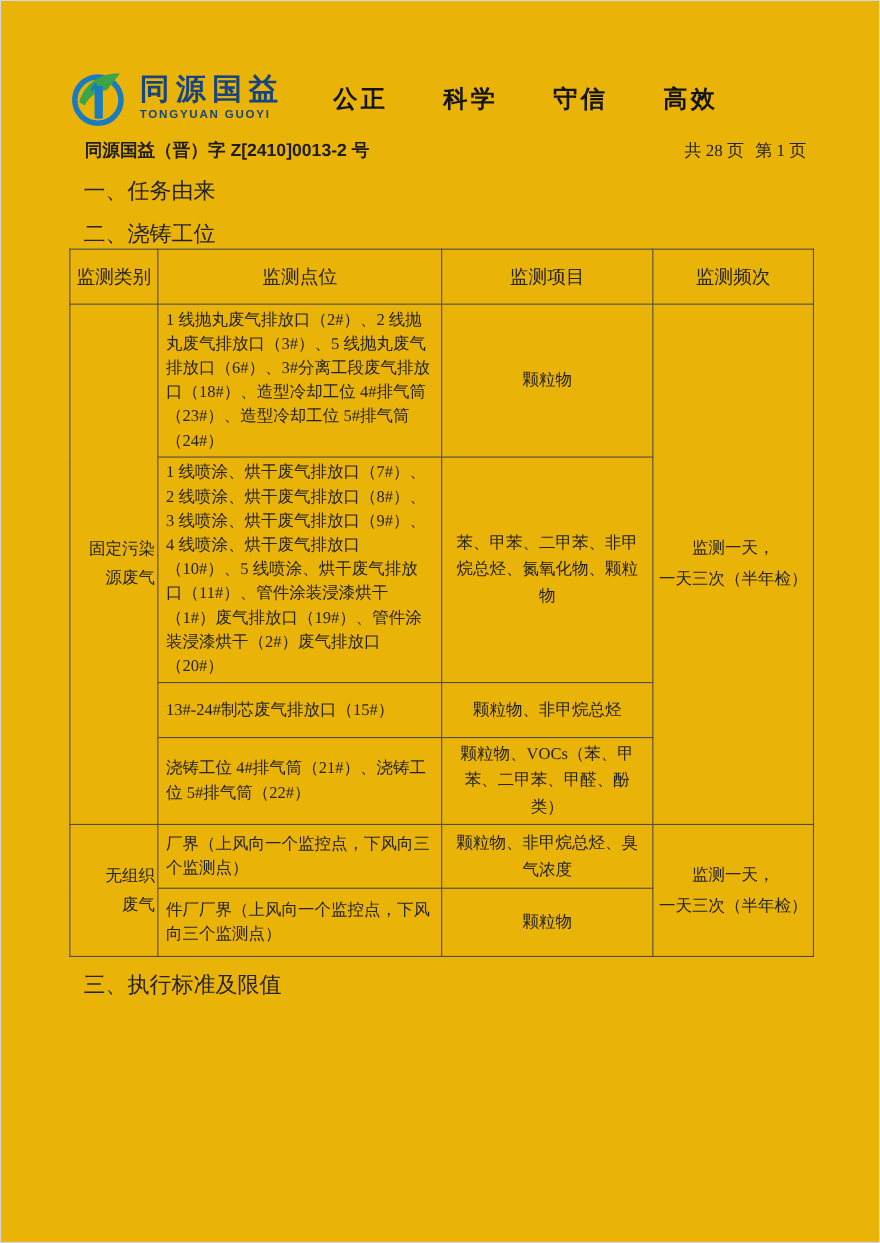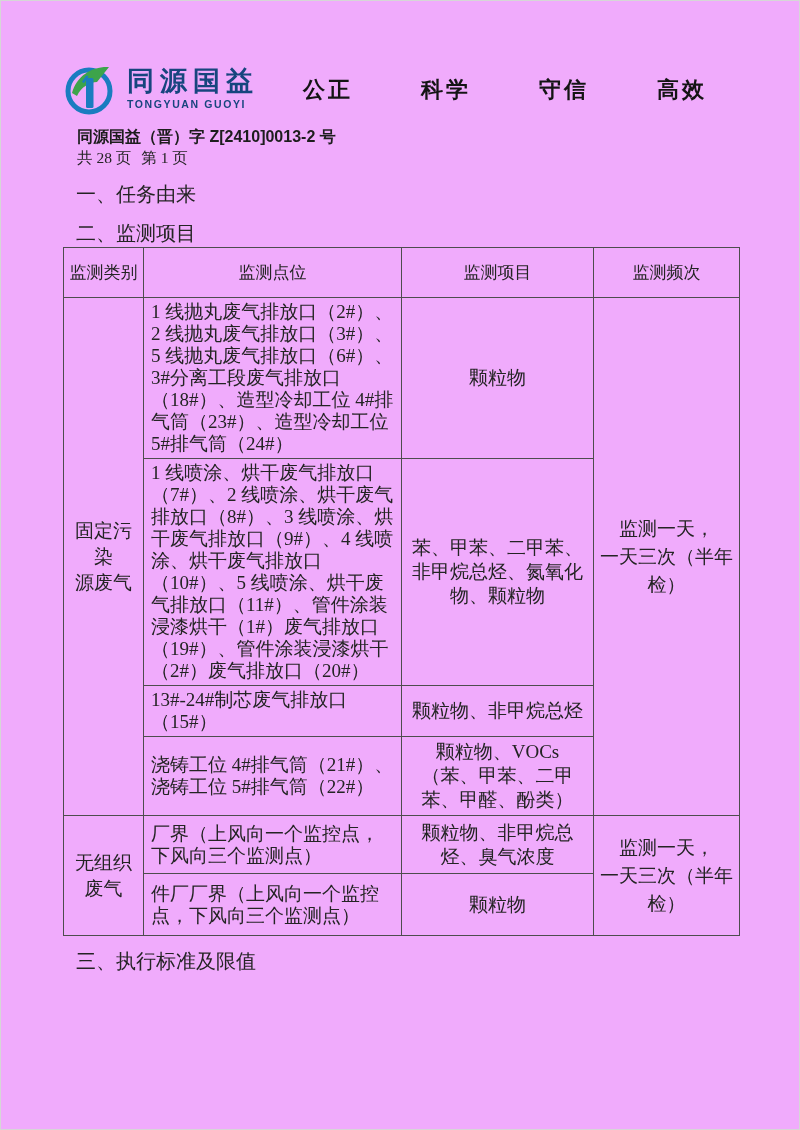--- a/index.html
+++ b/index.html
@@ -2,68 +2,68 @@
 <html lang="zh"><head>
 <meta charset="utf-8">
 <style>
   html,body { margin:0; padding:0; background:#ffffff; }
   .page {
     position:relative;
     width:800px; height:1130px;
     box-sizing:border-box;
     margin:0 auto;
     padding:58px 62px 0 62px;
-    background:#f0abfc;
+    background:#eab308;
     border:1px solid #d6d6d6;
     font-family:"Liberation Serif","DejaVu Serif",serif;
     color:#242424;
   }
   
   .brand-row { display:flex; align-items:center; height:60px; }
   .logo-mark { width:56px; height:58px; flex:0 0 auto; }
   .brand-text { margin-left:8px; line-height:1; }
   .brand-cn {
     font-family:"Liberation Sans","DejaVu Sans",sans-serif;
     font-weight:bold; font-size:27px; letter-spacing:6px; color:#17457e;
   }
   .brand-en {
     font-family:"Liberation Sans","DejaVu Sans",sans-serif;
     font-weight:bold; font-size:10.5px; letter-spacing:1.6px; color:#17457e;
     margin-top:4px;
   }
   .slogan {
-    display:flex; gap:68px; margin-left:44px; margin-top:2px;
+    display:flex; gap:50px; margin-left:44px; margin-top:2px;
     font-family:"Liberation Sans","DejaVu Sans",sans-serif;
     font-weight:bold; font-size:22px; letter-spacing:3px; color:#141414;
   }
   
   .doc-row {
-    display:flex; justify-content:flex-end; align-items:baseline;
-    margin-top:8px; padding:0 4px 0 14px;flex-direction:column;
+    display:flex; justify-content:space-between; align-items:baseline;
+    margin-top:8px; padding:0 4px 0 14px;
   }
   .doc-number {
     font-family:"Liberation Sans","DejaVu Sans",sans-serif;
     font-weight:bold; font-size:16px; color:#1d1d1d;
   }
   .page-count { font-size:15.5px; display:flex; gap:10px; }
   
   .sec-title { font-size:20px; font-weight:400; margin:12px 0 0 13px; }
   .body-par {
     font-size:19.5px; line-height:42px; text-align:justify;
     text-indent:2.2em; margin:5px 0 0 0;
   }
   .tbl-caption { text-align:center; font-size:19px; margin:16px 0 10px 0; }
   
   table.mon { width:100%; border-collapse:collapse; table-layout:fixed; }
   table.mon th, table.mon td {
     border:1px solid #4d4d4d; font-weight:400;
-    font-size:19px; vertical-align:middle; box-sizing:border-box;
+    font-size:15px; vertical-align:middle; box-sizing:border-box;
   }
   table.mon th { height:50px; text-align:center; font-size:17px; }
-  td.cat  { text-align:center; line-height:26px; white-space:pre-line; padding:2px; }
+  td.cat  { text-align:right; line-height:26px; white-space:pre-line; padding:2px; }
   td.point{ text-align:left; padding:3px 7px; line-height:22px; }
   td.items{ text-align:center; padding:3px 9px; line-height:24px; }
   td.freq { text-align:center; line-height:28px; white-space:pre-line; padding:2px;font-family:Liberation Serif, serif; }
   .h1{height:126px} .h2{height:176px} .h3{height:50px}
   .h4{height:58px}  .h5{height:58px}  .h6{height:62px}
 </style>
 </head>
 <body>
 
 <div class="page">
@@ -92,21 +92,21 @@
   <div class="doc-row">
     <span class="doc-number">同源国益（晋）字 Z[2410]0013-2 号</span>
     <span class="page-count">
       <span>共 28 页</span>
       <span>第 1 页</span>
     </span>
   </div>
 
   <div class="sec-title">一、任务由来</div>
 
-  <div class="sec-title">二、监测项目</div>
+  <div class="sec-title">二、浇铸工位</div>
 
   <table class="mon">
     <colgroup>
       <col style="width:80px">
         <col style="width:258px">
         <col style="width:192px">
         <col style="width:146px">
     </colgroup>
     <thead>
       <tr>

